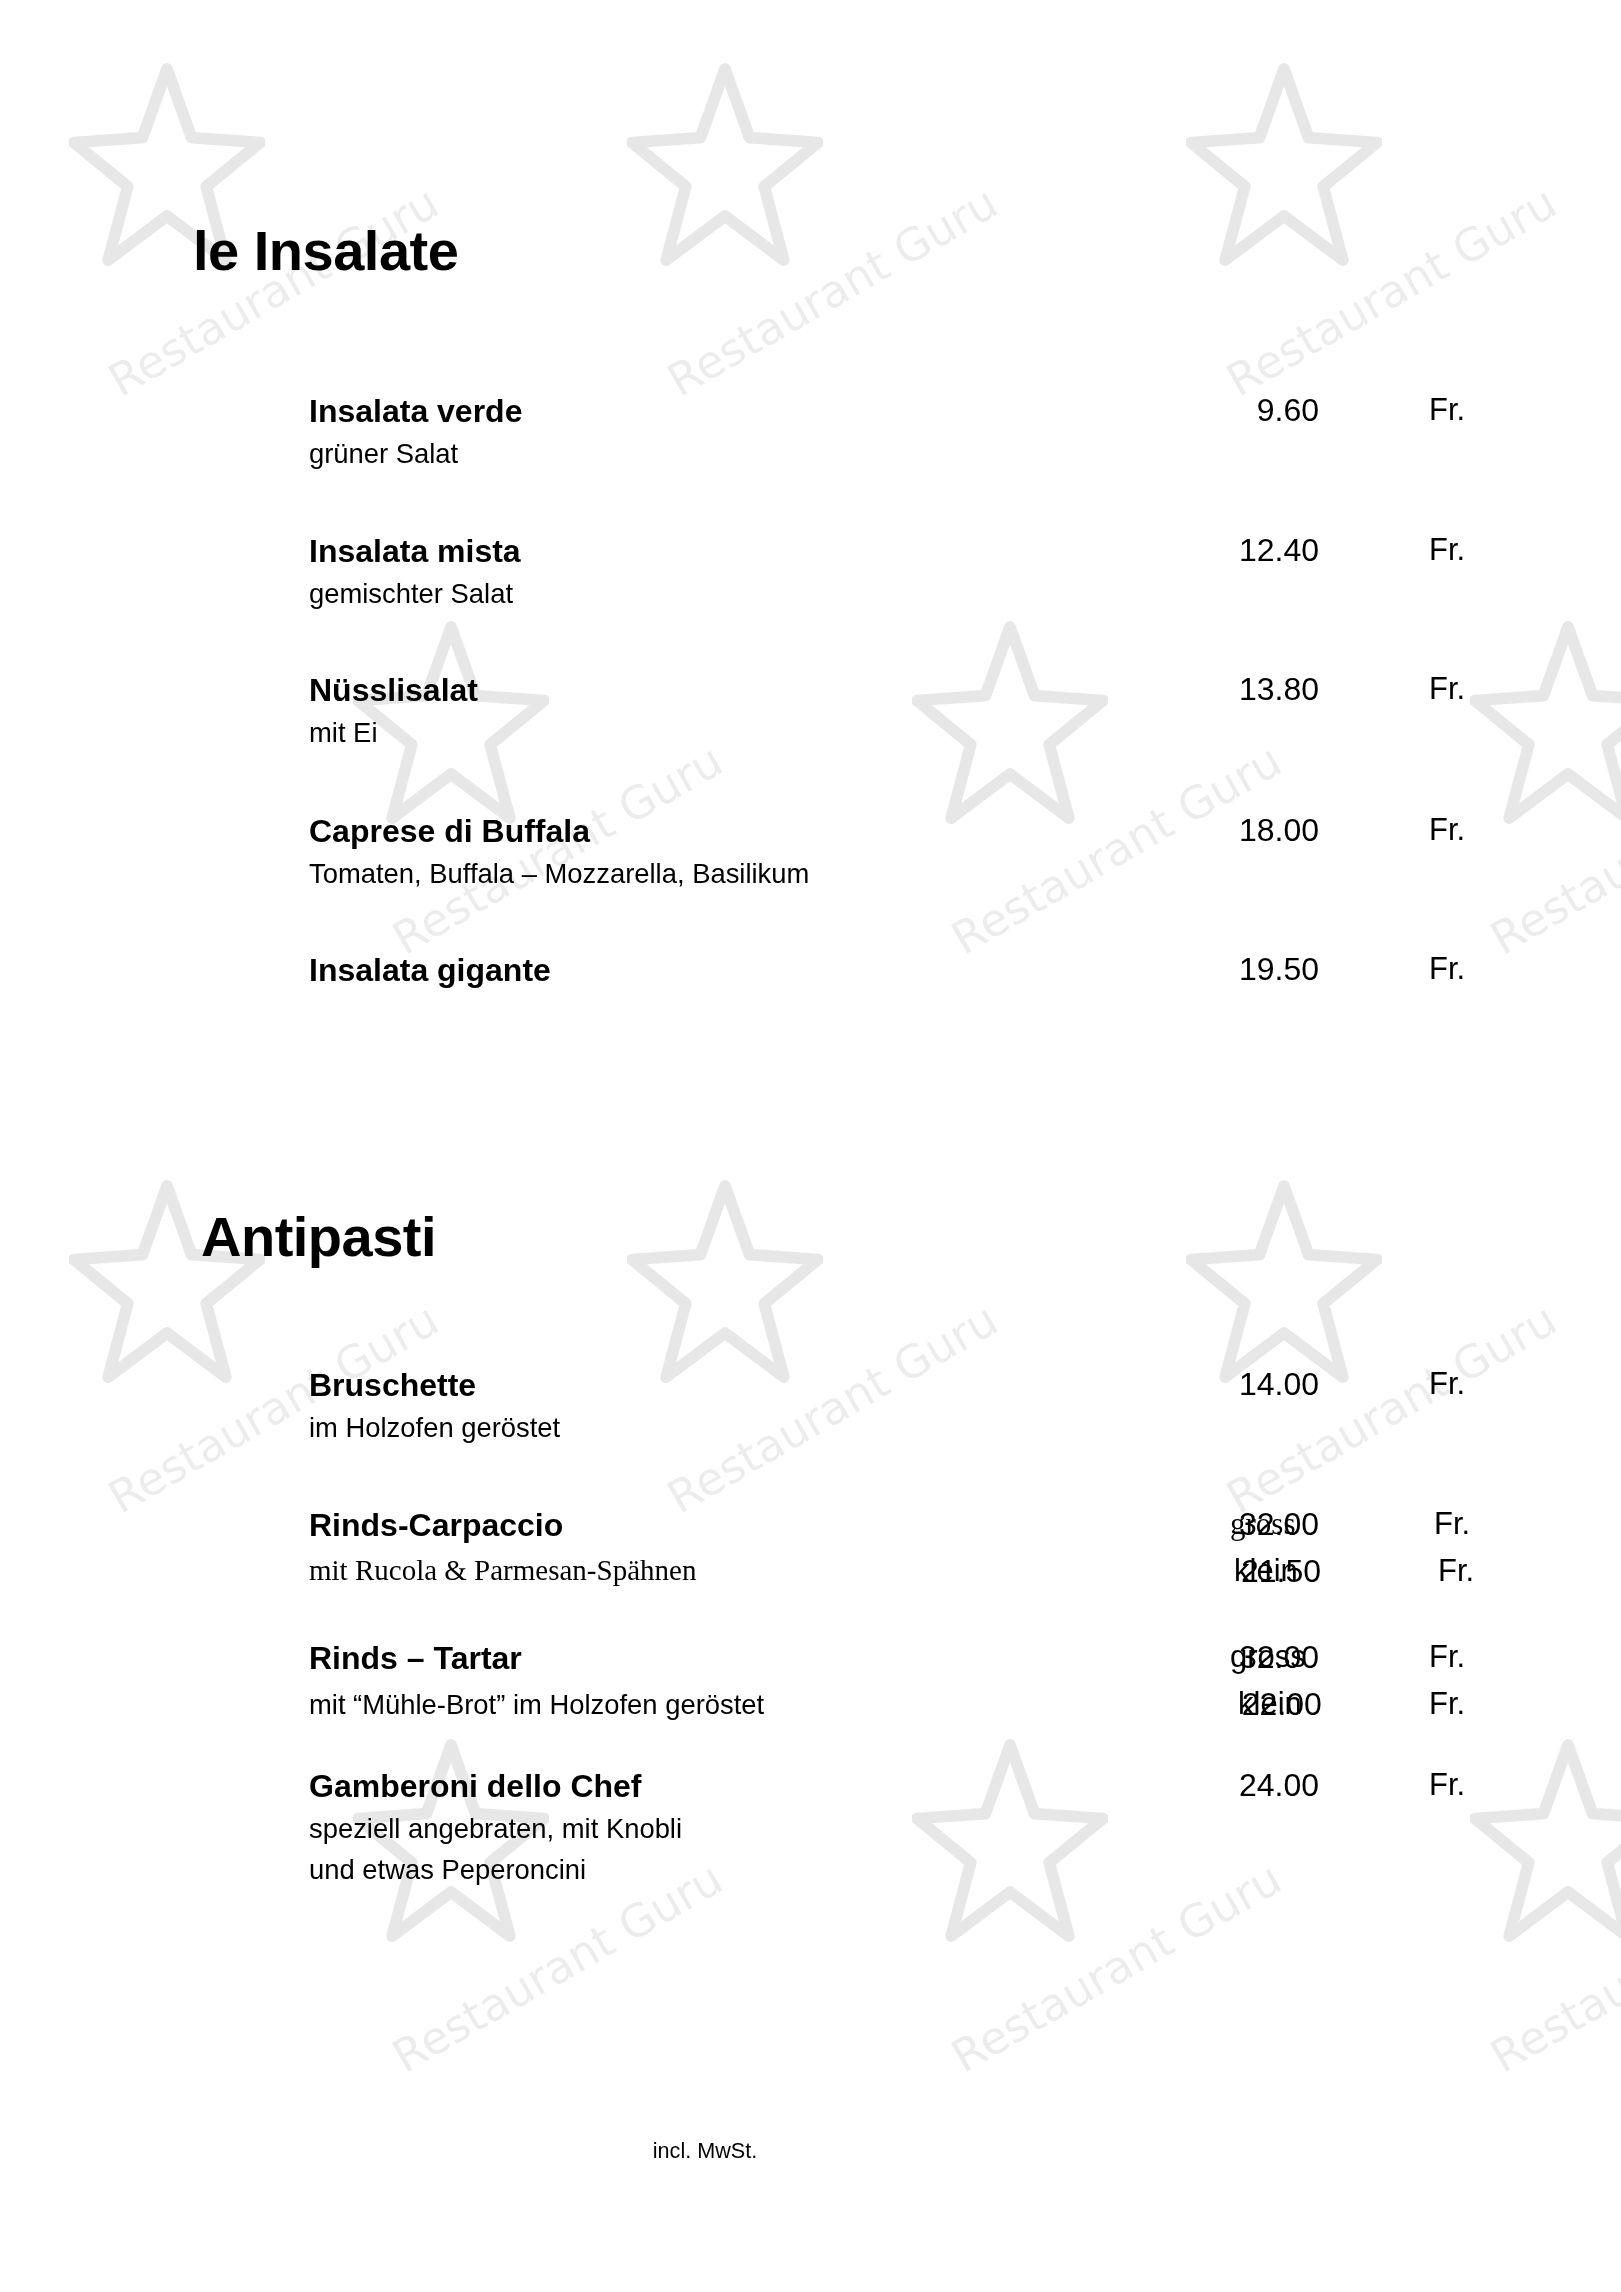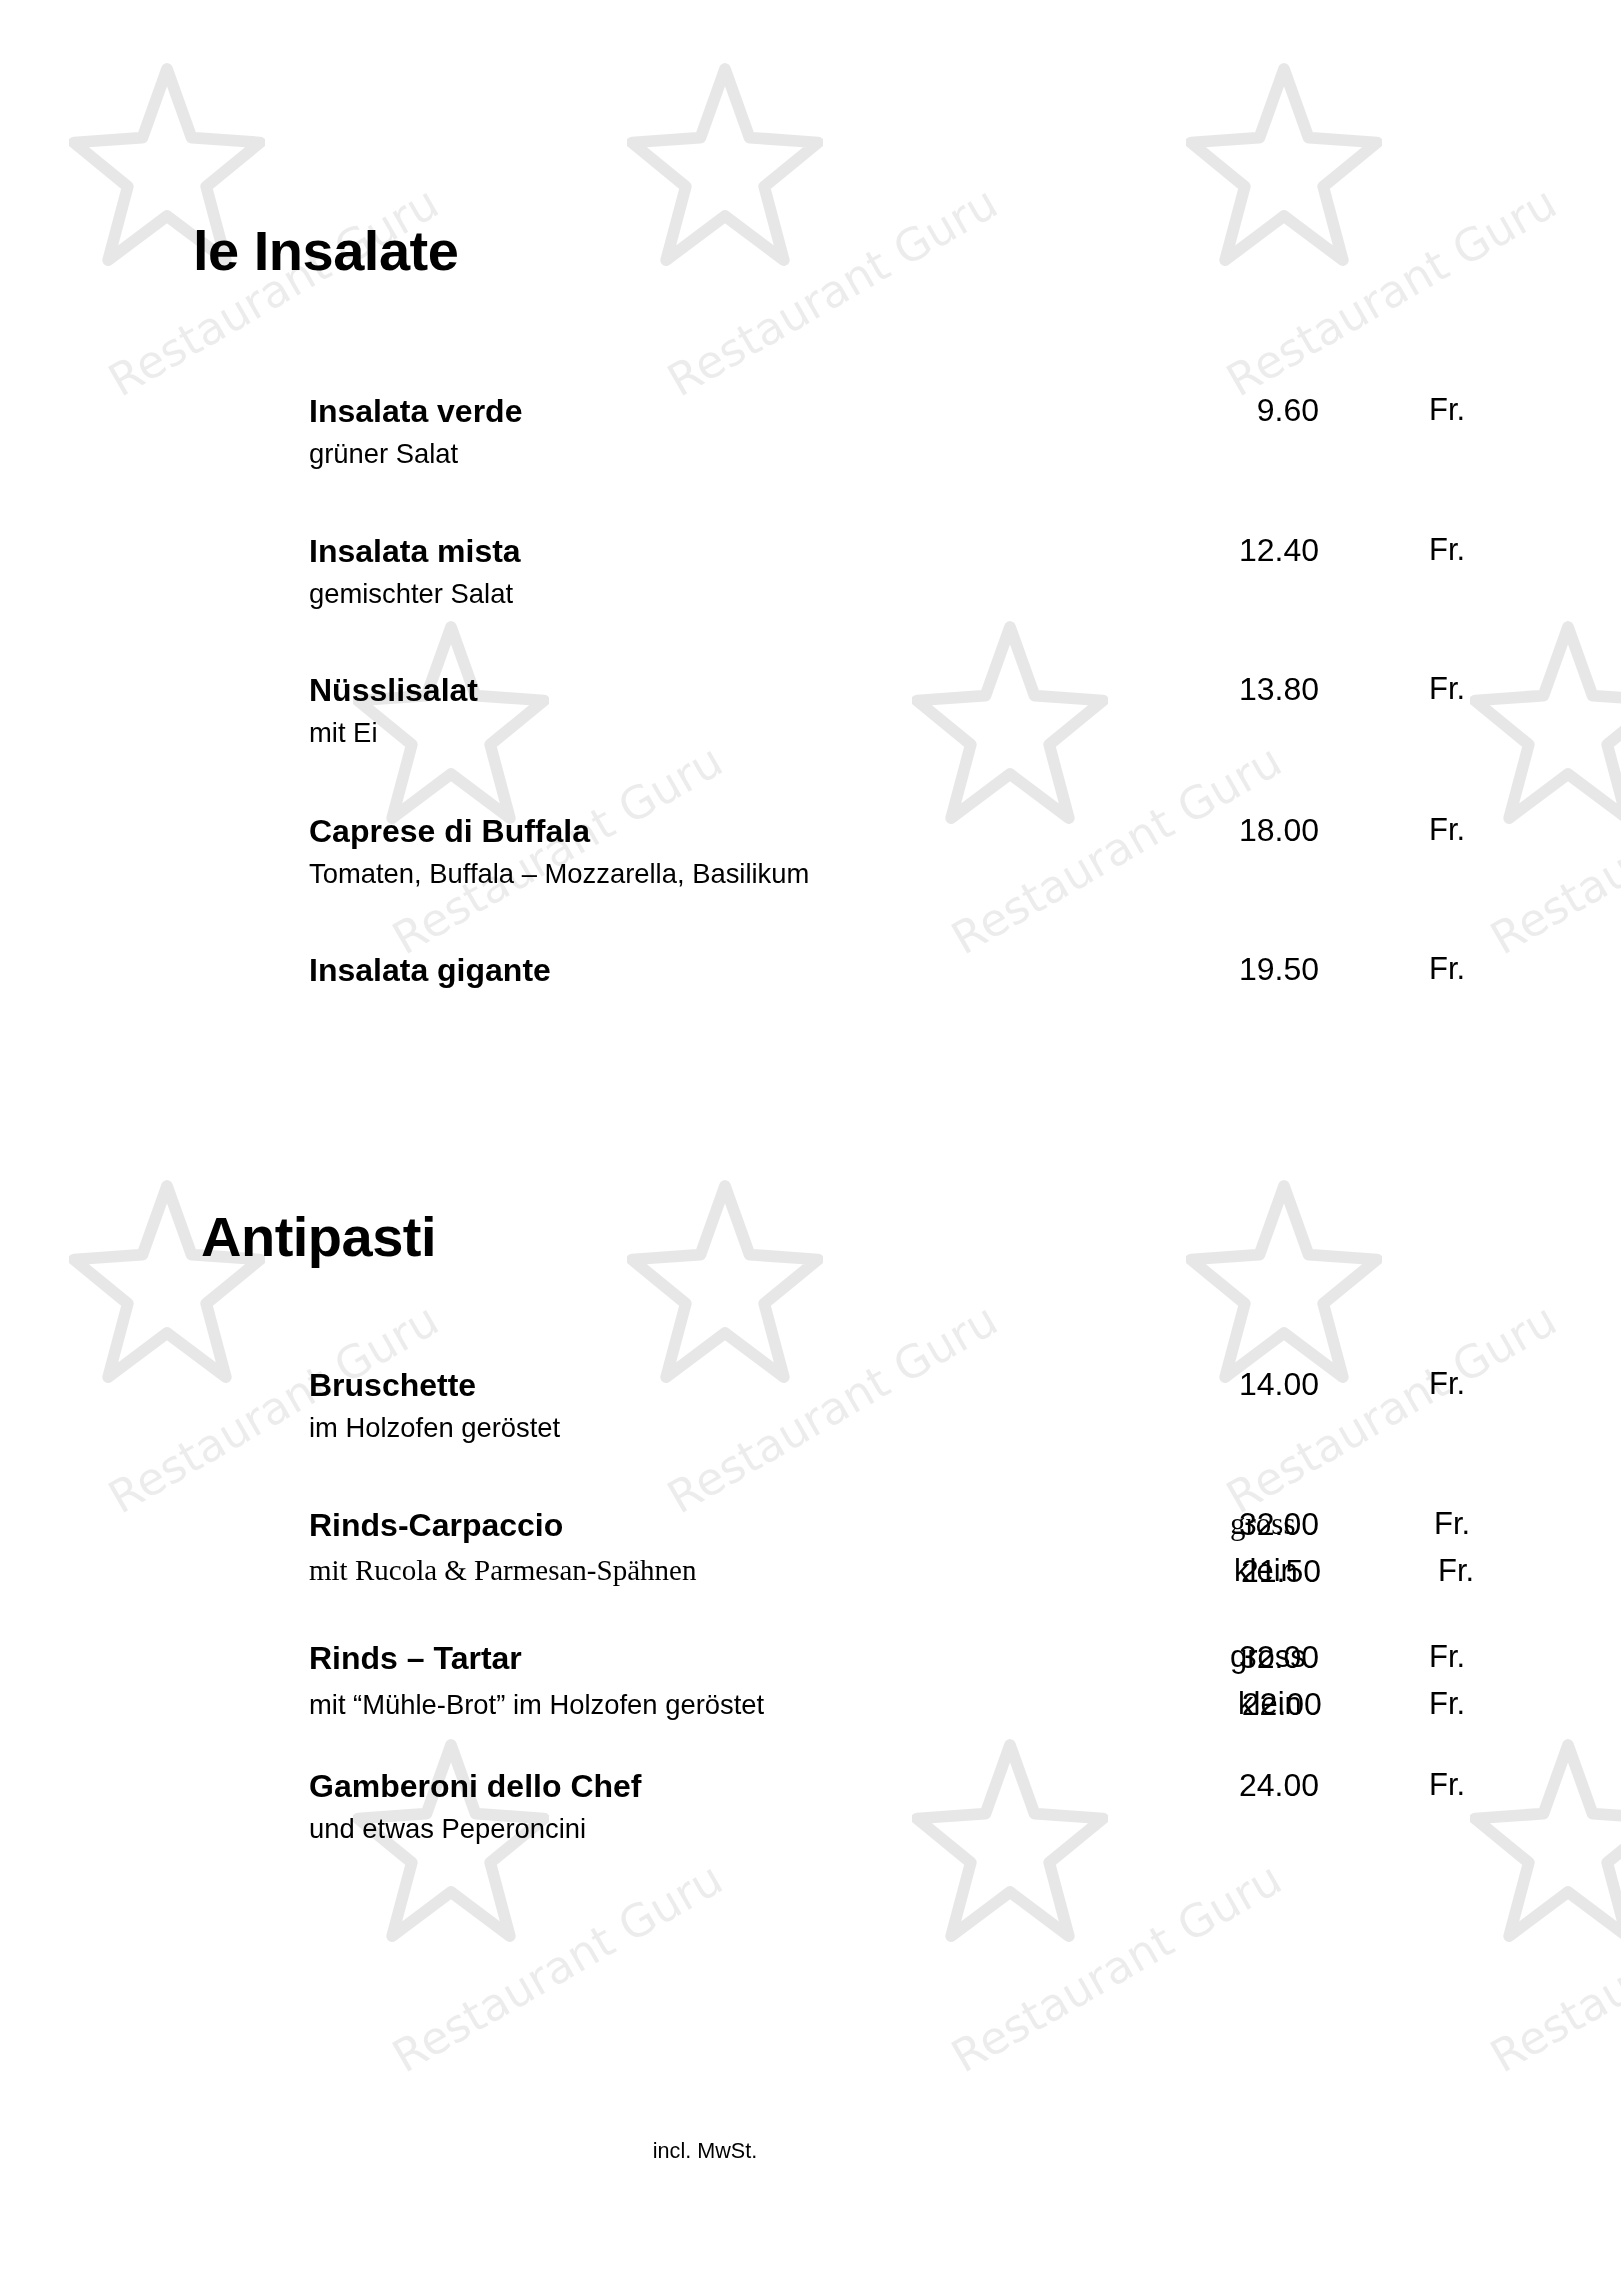--- a/index.html
+++ b/index.html
@@ -138,20 +138,21 @@
     <span class="size" style="top:2px">gross</span>
     <span class="fr" style="top:2px">Fr.</span>
     <span class="price" style="top:2px">32.00</span>
     <span class="size" style="top:49px;left:929px">klein</span>
     <span class="fr" style="top:49px">Fr.</span>
     <span class="price" style="top:49px;right:-2.9px">22.00</span>
   </div>
 
   <div class="item" style="top:1765px">
     <div class="name">Gamberoni dello Chef</div>
+    <div class="desc">speziell angebraten, mit Knobli</div>
     <div class="desc">und etwas Peperoncini</div>
     <span class="fr" style="top:2px">Fr.</span>
     <span class="price" style="top:2px">24.00</span>
   </div>
 </section>
 
 <div class="footer">incl. MwSt.</div>
 
 
 </body></html>

